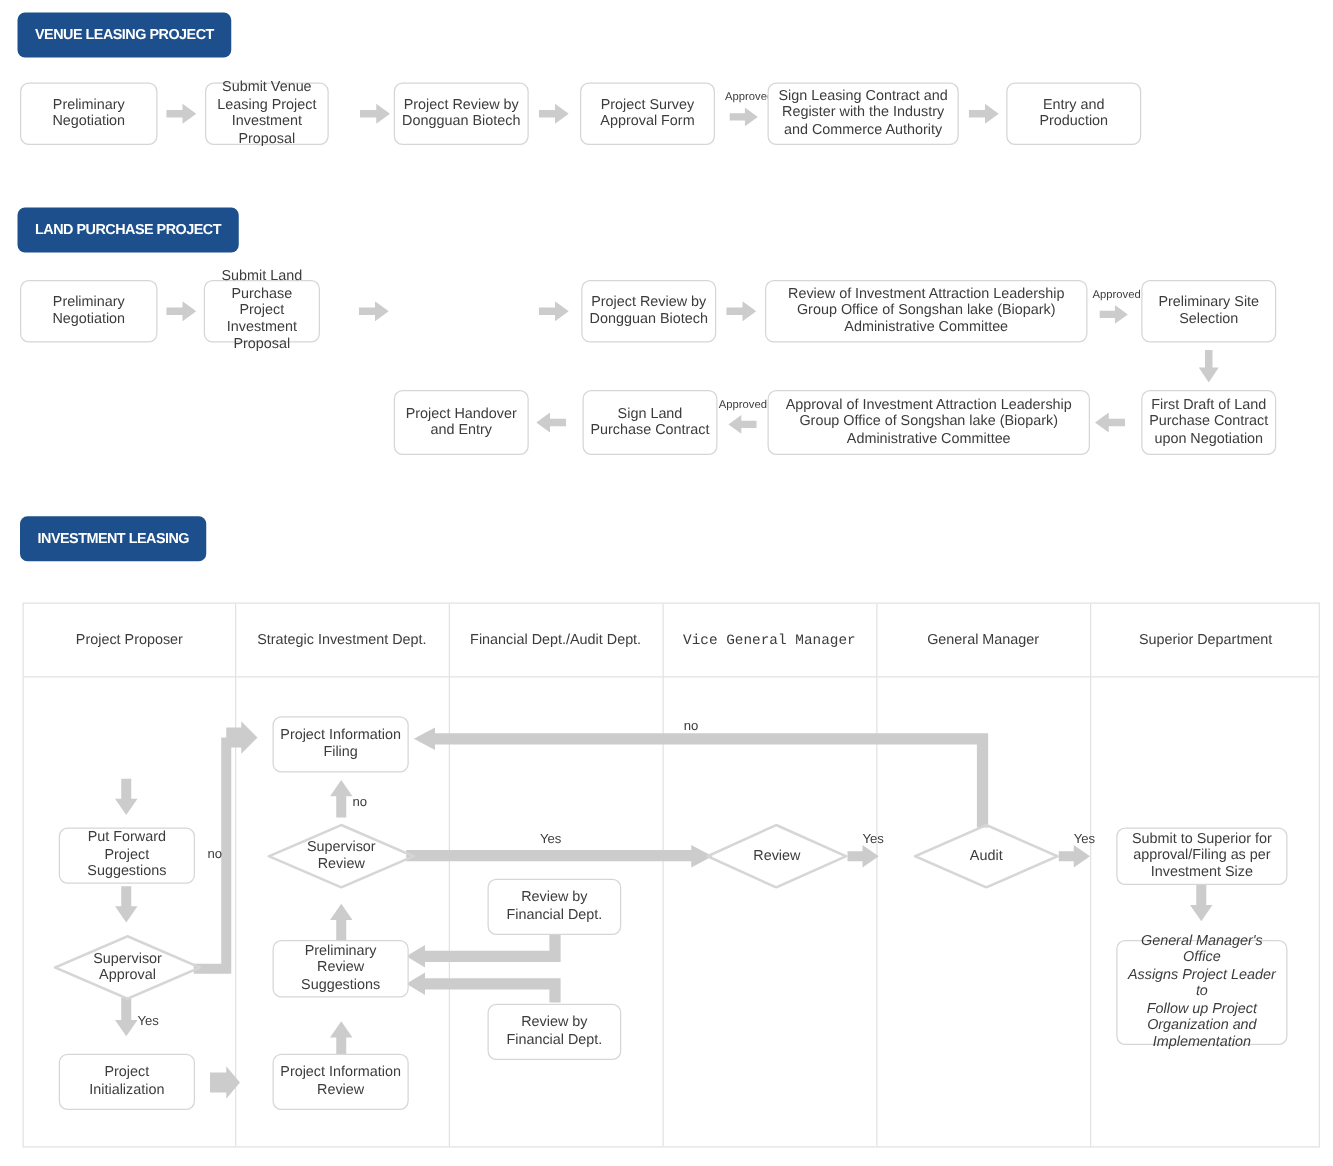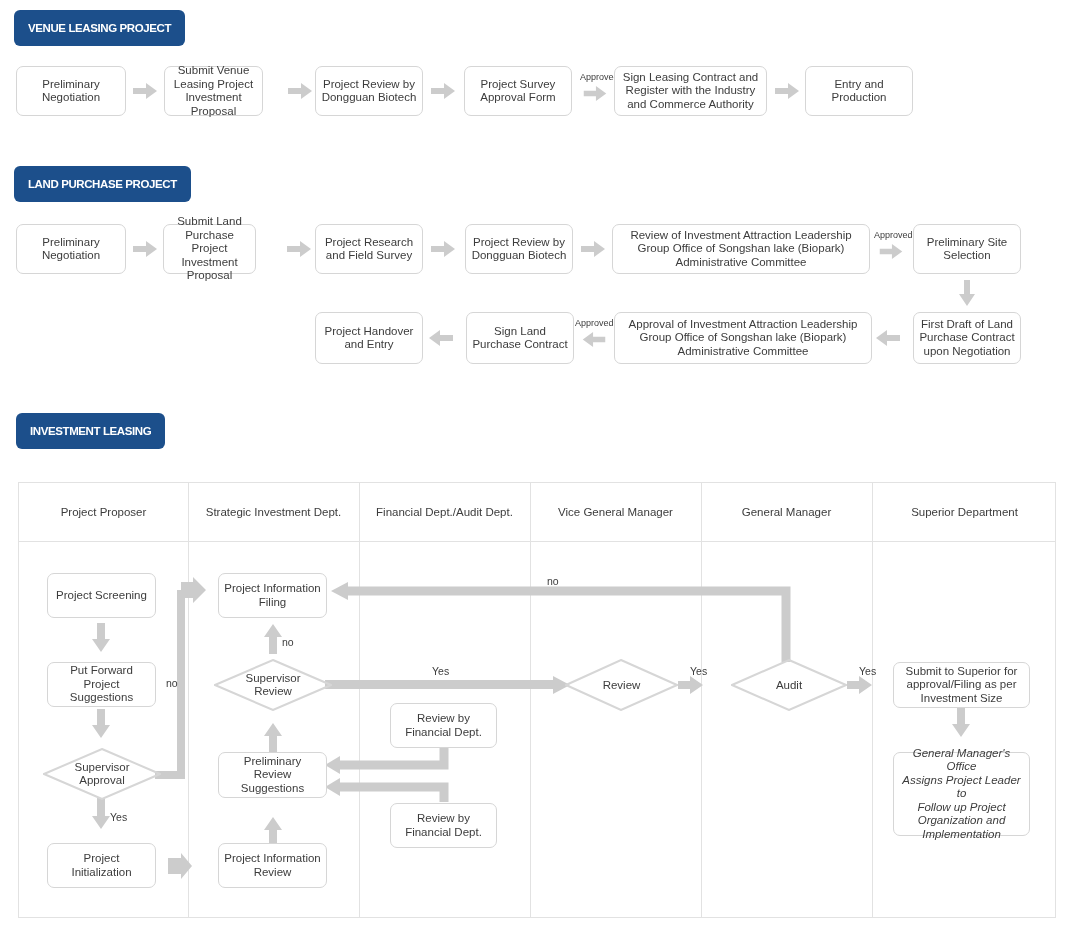--- a/index.html
+++ b/index.html
@@ -178,24 +178,20 @@
     <span style="white-space:pre-line;">Submit Land
 Purchase Project
 Investment Proposal</span>
   </div>
   <div class="arrow" style="left:287px;top:241px;">
     <svg width="24" height="16" viewBox="0 0 24 16">
         <polygon points="0,5 13,5 13,0 24,8 13,16 13,11 0,11" fill="#cccccc"></polygon>
       </svg>
   </div>
 
-  <div class="box" style="left:315px;top:224px;width:108px;height:50px;">
-    <span style="white-space:pre-line;">Project Research
-and Field Survey</span>
-  </div>
   <div class="arrow" style="left:431px;top:241px;">
     <svg width="24" height="16" viewBox="0 0 24 16">
         <polygon points="0,5 13,5 13,0 24,8 13,16 13,11 0,11" fill="#cccccc"></polygon>
       </svg>
   </div>
 
   <div class="box" style="left:465px;top:224px;width:108px;height:50px;">
     <span style="white-space:pre-line;">Project Review by
 Dongguan Biotech</span>
   </div>
@@ -278,21 +274,21 @@
 
     <div class="lane-head" style="left:0;width:169px;">
       <span>Project Proposer</span>
     </div>
     <div class="lane-head" style="left:169px;width:171px;">
       <span>Strategic Investment Dept.</span>
     </div>
     <div class="lane-head" style="left:340px;width:171px;">
       <span>Financial Dept./Audit Dept.</span>
     </div>
-    <div class="lane-head" style="left:511px;width:171px;">
+    <div class="lane-head" style="left:511px;width:171px;font-family:Liberation Mono, monospace;">
       <span>Vice General Manager</span>
     </div>
     <div class="lane-head" style="left:682px;width:171px;">
       <span>General Manager</span>
     </div>
     <div class="lane-head" style="left:853px;width:185px;">
       <span>Superior Department</span>
     </div>
   </div>
 
@@ -327,23 +323,20 @@
 
     <path d="M444,748 L444,765 L340,765" stroke="#cccccc" stroke-width="9" fill="none"></path>
     <polygon points="340,756 340,774 325,765" fill="#cccccc"></polygon>
 
     <path d="M444,802 L444,787 L340,787" stroke="#cccccc" stroke-width="9" fill="none"></path>
     <polygon points="340,778 340,796 325,787" fill="#cccccc"></polygon>
 
     <polygon points="957,708 965,708 965,724 970,724 961,737 952,724 957,724" fill="#cccccc"></polygon>
   </svg>
 
-  <div class="box" style="left:47px;top:573px;width:109px;height:45px;">
-    <span style="white-space:pre-line;">Project Screening</span>
-  </div>
 
   <div class="box" style="left:47px;top:662px;width:109px;height:45px;">
     <span style="white-space:pre-line;">Put Forward Project
 Suggestions</span>
   </div>
 
   <div class="diamond" style="left:43px;top:748px;width:118px;height:52px;">
     <svg class="dshape" viewBox="0 0 118 52" preserveAspectRatio="none">
       <polygon points="59,1 117,26 59,51 1,26" fill="none" stroke="#d6d6d6" stroke-width="2"></polygon>
     </svg>

